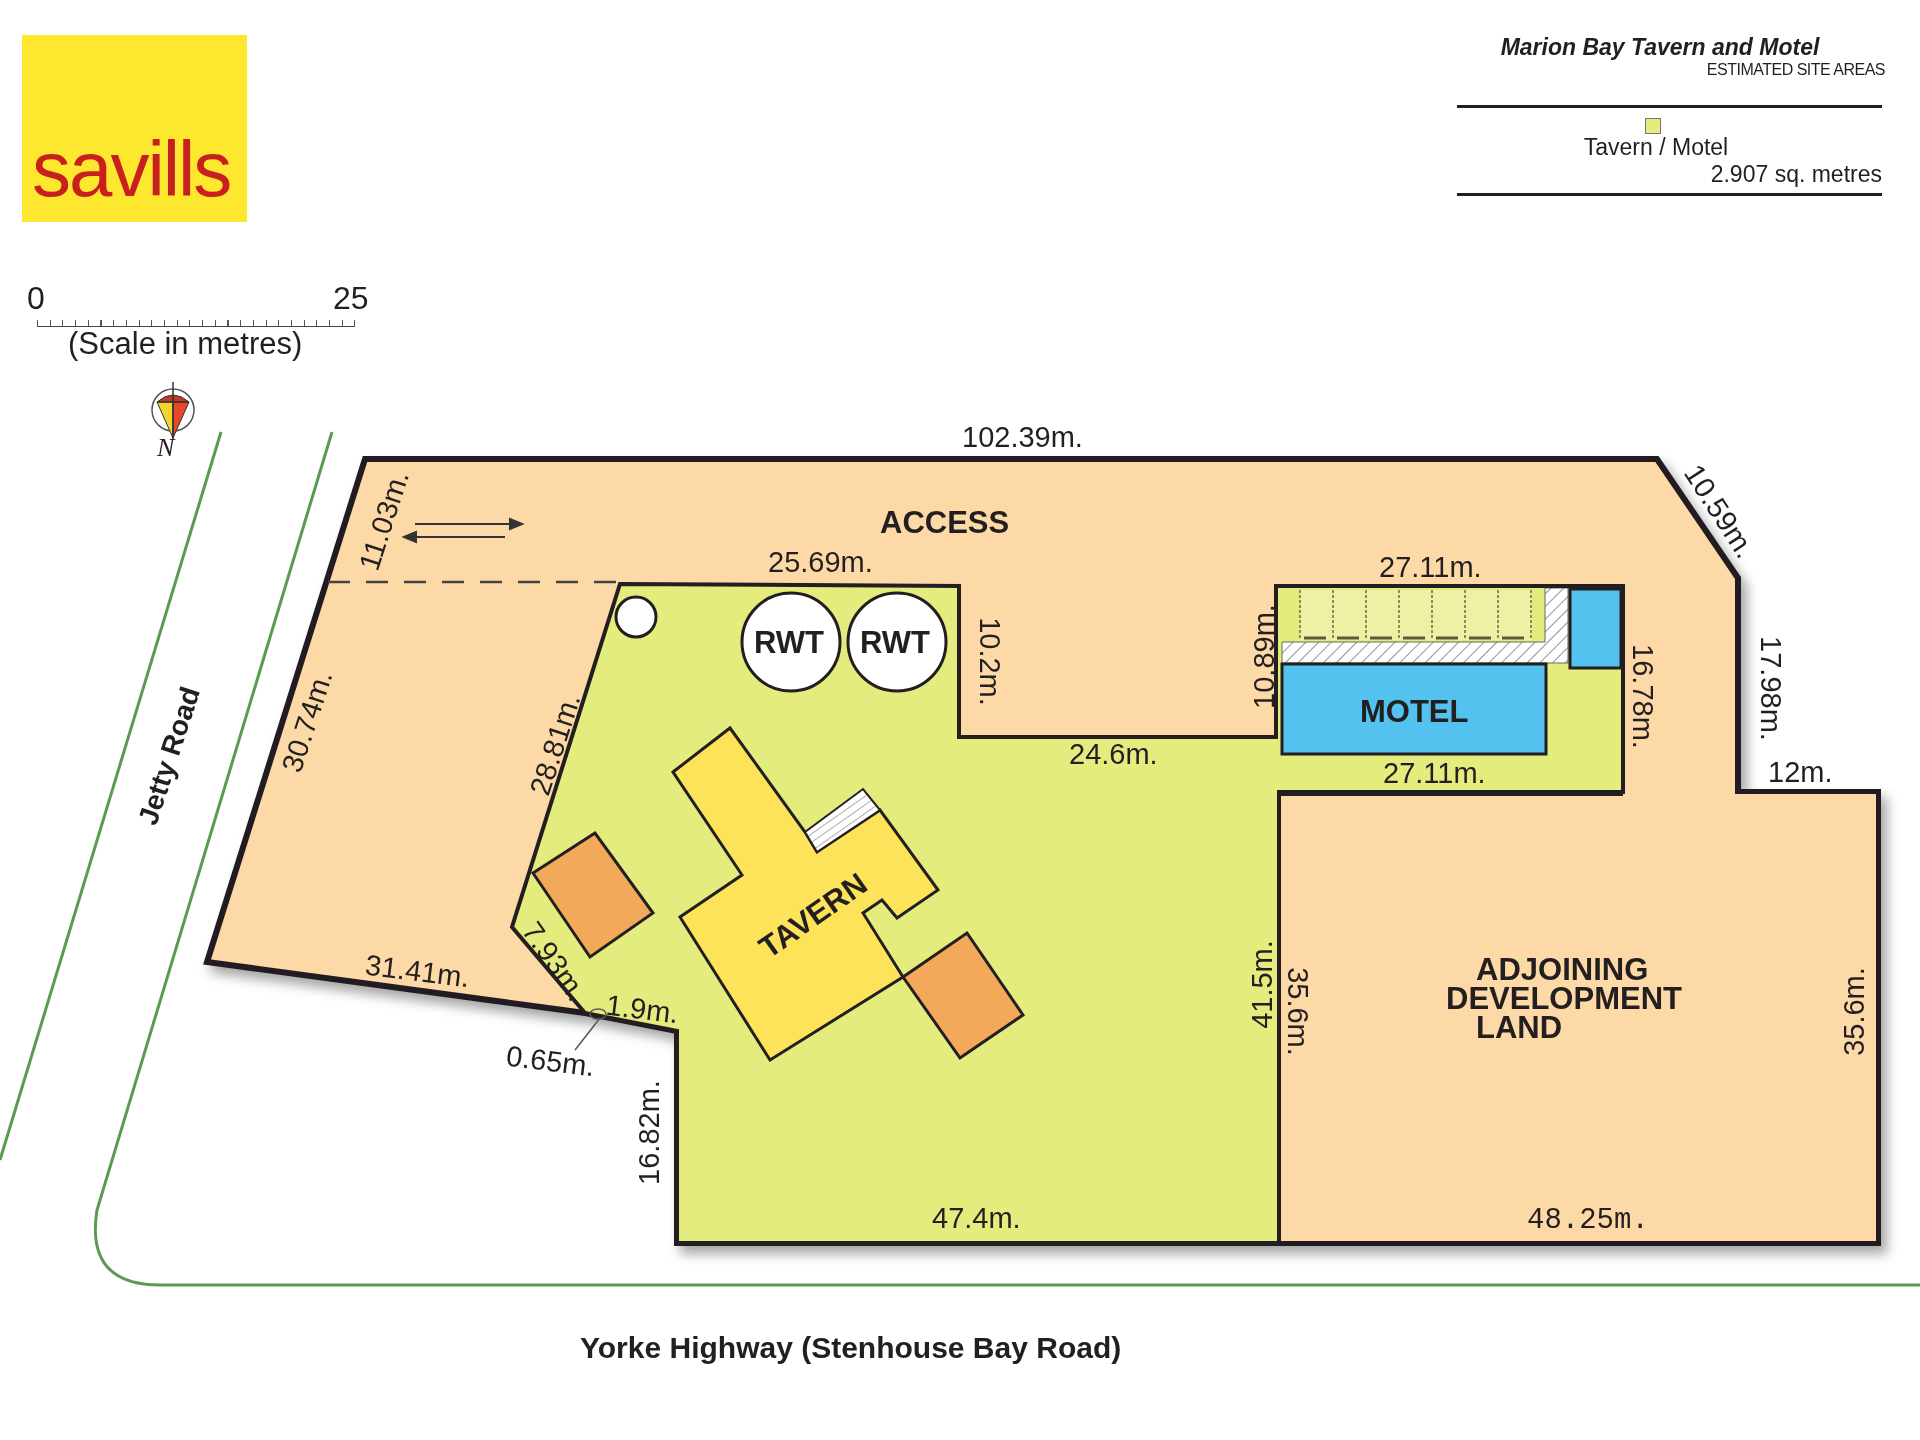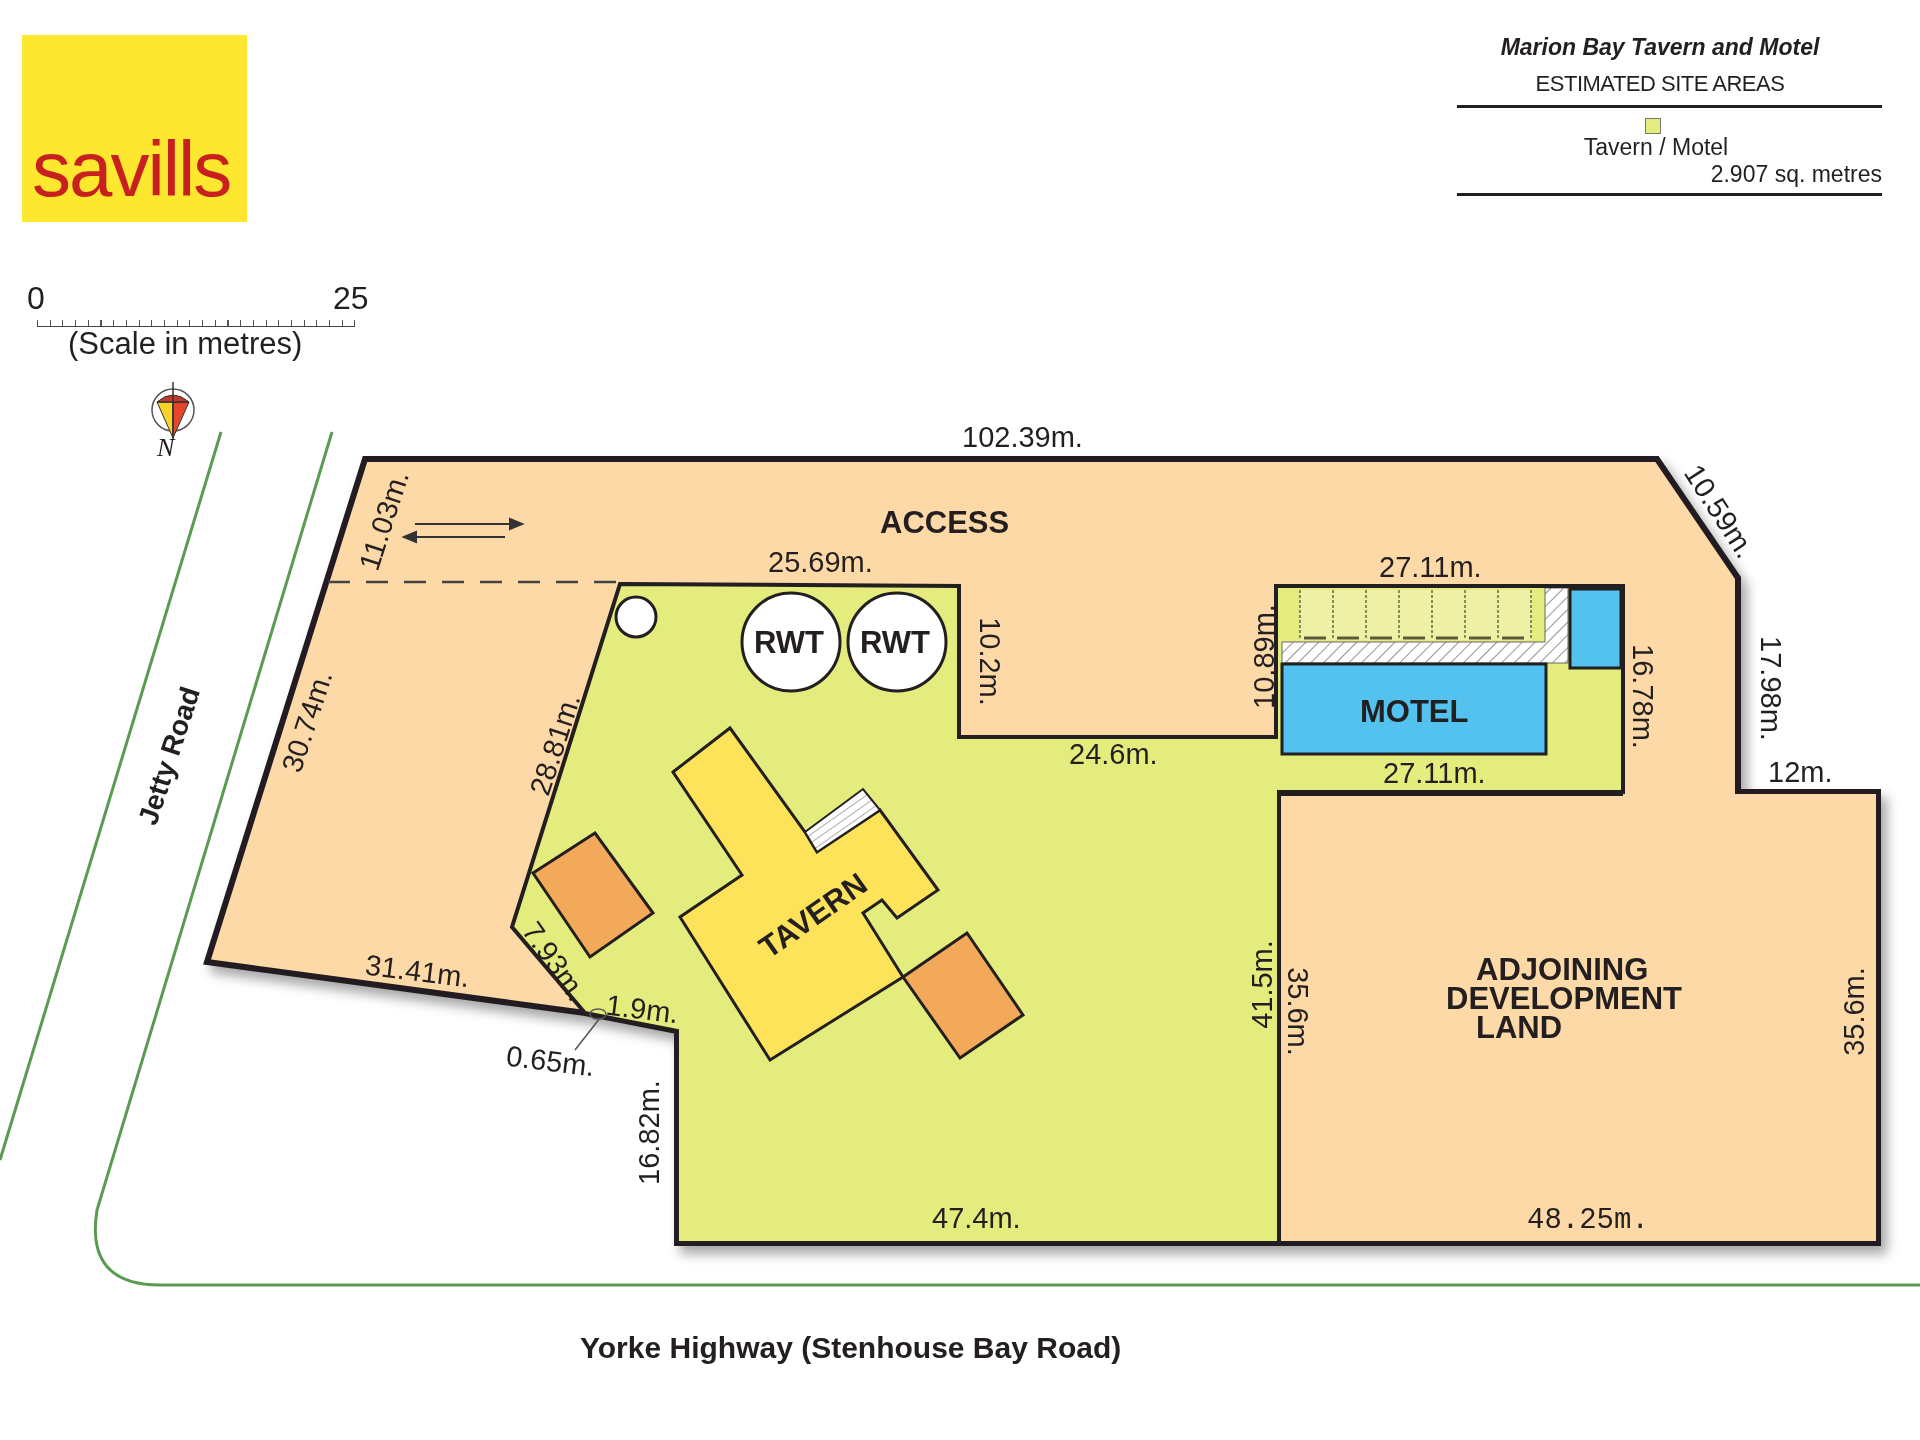--- a/index.html
+++ b/index.html
@@ -1,21 +1,21 @@
 <!DOCTYPE html>
 <html><head>
 <meta charset="utf-8">
 <style>
   html, body { margin:0; padding:0; background:#ffffff; }
   body { width:1920px; height:1440px; position:relative; overflow:hidden; font-family:"Liberation Sans", sans-serif; color:#231f20; }
   .logo { position:absolute; left:22px; top:35px; width:225px; height:187px; background:#fde72f; }
   .logo-text { position:absolute; left:10px; bottom:14px; font-family:"Liberation Sans", sans-serif; font-size:78px; color:#c8201e; letter-spacing:-2px; line-height:1; }
   .legend { position:absolute; left:1455px; top:30px; width:430px; }
   .legend-title { font-style:italic; font-weight:bold; font-size:23px; text-align:center; margin-left:-20px; padding-top:4px; }
-  .legend-sub { font-size:22px; text-align:center; margin-top:10px; margin-left:-20px; letter-spacing:-0.5px; }
+  .legend-sub { font-size:16px; text-align:right; margin-left:-20px; letter-spacing:-0.5px; }
   .legend-rule { position:absolute; left:2px; width:425px; height:3px; background:#231f20; }
   .legend-row { position:absolute; left:-25px; width:452px; font-size:23px; display:flex; align-items:center;flex-direction:column; }
   .swatch { width:14px; height:14px; border:1px solid #777; margin-right:6px; display:inline-block; }
   .legend-row .val { margin-left:auto; }
   .scale { position:absolute; left:25px; top:280px; width:350px; }
   .scale-0, .scale-25 { position:absolute; font-size:32px; top:0; }
   .scale-0 { left:2px; } .scale-25 { left:308px; }
   .scale-bar { position:absolute; left:12px; top:40px; width:318px; height:6px; border-bottom:1px solid #444; }
   .scale-caption { position:absolute; left:43px; top:46px; font-size:31px; white-space:nowrap; }
   svg.map { position:absolute; left:0; top:0; }

